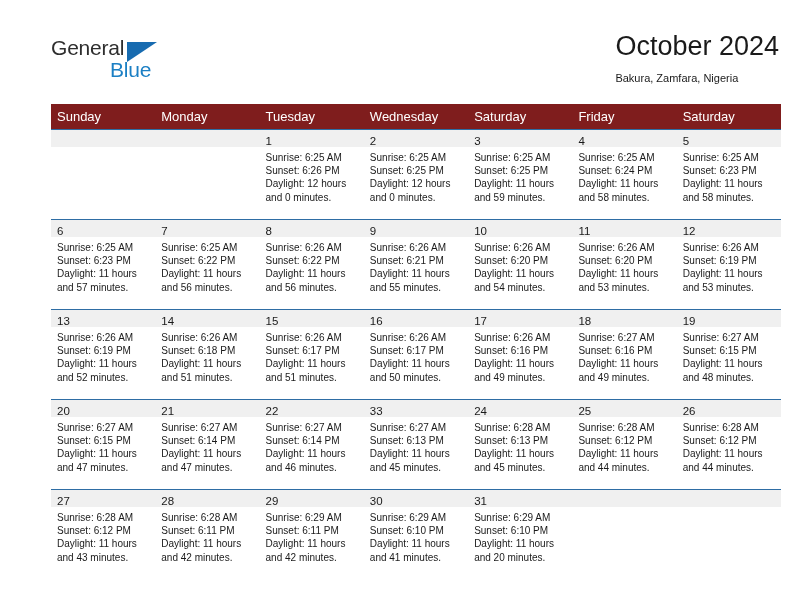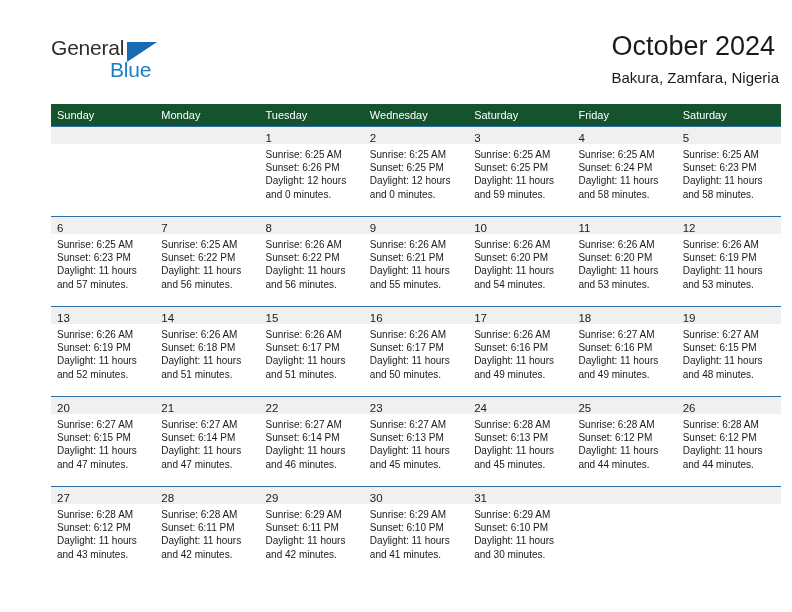--- a/index.html
+++ b/index.html
@@ -71,40 +71,40 @@
     top: 30px;
     text-align: left;
   }
   .cal-title {
     font-size: 27px;
     color: #1a1a1a;
     line-height: 32px;
     white-space: nowrap;
   }
   .cal-subtitle {
-    font-size: 15px;
+    font-size: 11px;
     color: #1a1a1a;
     line-height: 20px;
     margin-top: 6px;
     white-space: nowrap;
   }
 
   
   .calendar {
     position: absolute;
     left: 31px;
     top: 104px;
     width: 730px;
     border-collapse: collapse;
     table-layout: fixed;
   }
   .calendar th {
-    background: #14532d;
+    background: #7f1d1d;
     color: #ffffff;
-    font-size: 11px;
+    font-size: 13px;
     font-weight: normal;
     text-align: left;
     padding: 5px 0 5px 6px;
     height: 11px;
     border: none;
   }
   .calendar td {
     vertical-align: top;
     padding: 0;
     border: none;
@@ -444,21 +444,21 @@
               <div class="dayinfo">
                 <div>Sunrise: 6:27 AM</div>
                 <div>Sunset: 6:14 PM</div>
                 <div>Daylight: 11 hours</div>
                 <div>and 46 minutes.</div>
               </div>
             </div>
           </td>
         <td>
             <div class="daybox">
-              <div class="daynum-band"><span class="daynum">23</span></div>
+              <div class="daynum-band"><span class="daynum">33</span></div>
               <div class="dayinfo">
                 <div>Sunrise: 6:27 AM</div>
                 <div>Sunset: 6:13 PM</div>
                 <div>Daylight: 11 hours</div>
                 <div>and 45 minutes.</div>
               </div>
             </div>
           </td>
         <td>
             <div class="daybox">
@@ -540,21 +540,21 @@
               </div>
             </div>
           </td>
         <td>
             <div class="daybox">
               <div class="daynum-band"><span class="daynum">31</span></div>
               <div class="dayinfo">
                 <div>Sunrise: 6:29 AM</div>
                 <div>Sunset: 6:10 PM</div>
                 <div>Daylight: 11 hours</div>
-                <div>and 30 minutes.</div>
+                <div>and 20 minutes.</div>
               </div>
             </div>
           </td>
         <td>
             <div class="daybox">
               <div class="daynum-band"><span class="daynum"></span></div>
               <div class="dayinfo">
                 <div></div>
                 <div></div>
                 <div></div>

